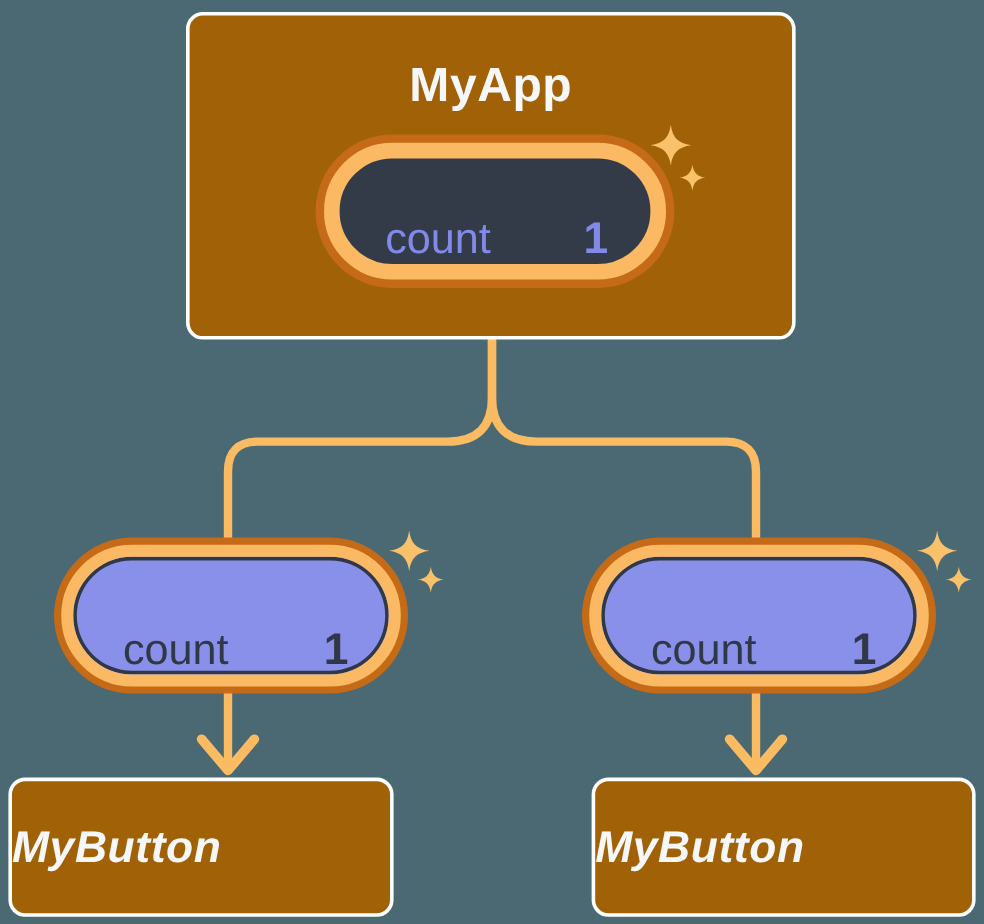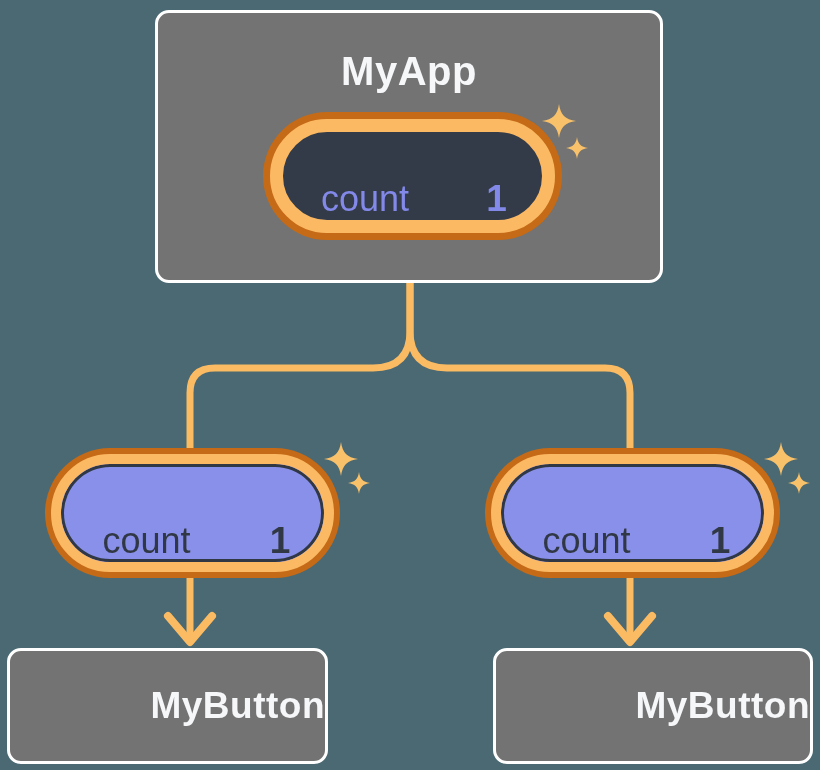--- a/index.html
+++ b/index.html
@@ -16,37 +16,37 @@
   .layer {
     position: absolute; left: 0; top: 0;
   }
   .connector-layer { z-index: 1; }
   .sparkle-layer   { z-index: 4; pointer-events: none; }
 
   
   .card {
     position: absolute;
     box-sizing: border-box;
-    background: #737373;
+    background: #a16207;
     border: 3px solid #FFFFFF;
     border-radius: 14px;
     z-index: 2;
   }
   .card-title {
     color: #F6F7F9;
     font-size: 40px;
     font-weight: 700;
     text-align: center;
     letter-spacing: 0.5px;
   }
   .card-myapp { left: 155px; top: 10px; width: 508px; height: 273px; }
   .card-myapp .card-title { margin-top: 36px; }
 
   .card-mybutton {
-    display: flex; align-items: center; justify-content: flex-end;
+    display: flex; align-items: center; justify-content: flex-start; font-style: italic;
   }
   .card-mybutton-left  { left: 7px;   top: 648px; width: 321px; height: 116px; }
   .card-mybutton-right { left: 493px; top: 648px; width: 320px; height: 116px; }
   .card-mybutton .card-title { font-size: 37px; margin-top: 0; }
 
   
   .pill {
     position: absolute;
     box-sizing: border-box;
     border-radius: 999px;

